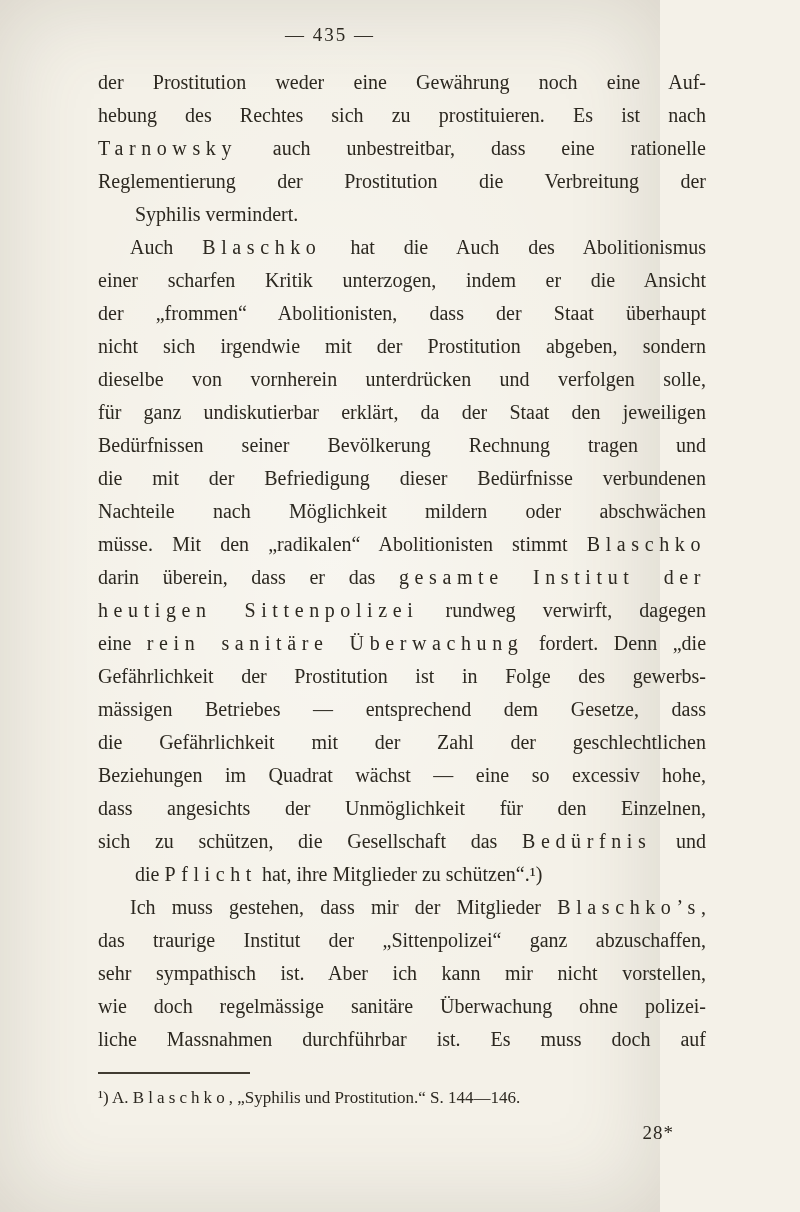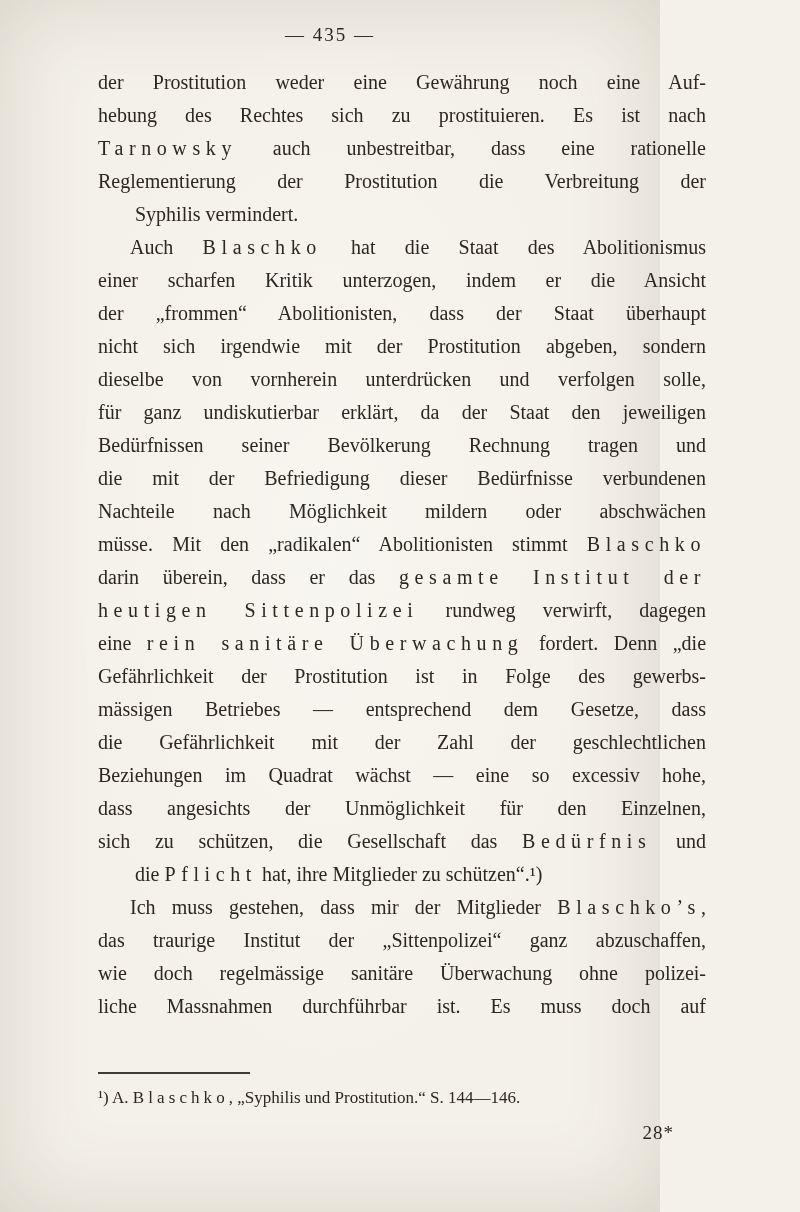--- a/index.html
+++ b/index.html
@@ -86,21 +86,21 @@
 <body>
 
 <div class="page">
   <div class="header">— 435 —</div>
   <div class="textblock">
       <div class="line"><span class="seg">der Prostitution weder eine Gewährung noch eine Auf-</span></div>
       <div class="line"><span class="seg">hebung des Rechtes sich zu prostituieren. Es ist nach</span></div>
       <div class="line"><span class="seg sp">Tarnowsky</span><span class="seg"> auch unbestreitbar, dass eine rationelle</span></div>
       <div class="line"><span class="seg">Reglementierung der Prostitution die Verbreitung der</span></div>
       <div class="line last"><span class="seg">Syphilis vermindert.</span></div>
-      <div class="line indent"><span class="seg">Auch </span><span class="seg sp">Blaschko</span><span class="seg"> hat die Staat des Abolitionismus</span></div>
+      <div class="line indent"><span class="seg">Auch </span><span class="seg sp">Blaschko</span><span class="seg"> hat die Auch des Abolitionismus</span></div>
       <div class="line"><span class="seg">einer scharfen Kritik unterzogen, indem er die Ansicht</span></div>
       <div class="line"><span class="seg">der „frommen“ Abolitionisten, dass der Staat überhaupt</span></div>
       <div class="line"><span class="seg">nicht sich irgendwie mit der Prostitution abgeben, sondern</span></div>
       <div class="line"><span class="seg">dieselbe von vornherein unterdrücken und verfolgen solle,</span></div>
       <div class="line"><span class="seg">für ganz undiskutierbar erklärt, da der Staat den jeweiligen</span></div>
       <div class="line"><span class="seg">Bedürfnissen seiner Bevölkerung Rechnung tragen und</span></div>
       <div class="line"><span class="seg">die mit der Befriedigung dieser Bedürfnisse verbundenen</span></div>
       <div class="line"><span class="seg">Nachteile nach Möglichkeit mildern oder abschwächen</span></div>
       <div class="line"><span class="seg">müsse. Mit den „radikalen“ Abolitionisten stimmt </span><span class="seg sp">Blaschko</span></div>
       <div class="line"><span class="seg">darin überein, dass er das </span><span class="seg sp">gesamte Institut der</span></div>
@@ -108,20 +108,21 @@
       <div class="line"><span class="seg">eine </span><span class="seg sp">rein sanitäre Überwachung</span><span class="seg"> fordert. Denn „die</span></div>
       <div class="line"><span class="seg">Gefährlichkeit der Prostitution ist in Folge des gewerbs-</span></div>
       <div class="line"><span class="seg">mässigen Betriebes — entsprechend dem Gesetze, dass</span></div>
       <div class="line"><span class="seg">die Gefährlichkeit mit der Zahl der geschlechtlichen</span></div>
       <div class="line"><span class="seg">Beziehungen im Quadrat wächst — eine so excessiv hohe,</span></div>
       <div class="line"><span class="seg">dass angesichts der Unmöglichkeit für den Einzelnen,</span></div>
       <div class="line"><span class="seg">sich zu schützen, die Gesellschaft das </span><span class="seg sp">Bedürfnis</span><span class="seg"> und</span></div>
       <div class="line last"><span class="seg">die </span><span class="seg sp">Pflicht</span><span class="seg"> hat, ihre Mitglieder zu schützen“.¹)</span></div>
       <div class="line indent"><span class="seg">Ich muss gestehen, dass mir der Mitglieder </span><span class="seg sp">Blaschko’s</span><span class="seg">,</span></div>
       <div class="line"><span class="seg">das traurige Institut der „Sittenpolizei“ ganz abzuschaffen,</span></div>
+      <div class="line"><span class="seg">sehr sympathisch ist. Aber ich kann mir nicht vorstellen,</span></div>
       <div class="line"><span class="seg">wie doch regelmässige sanitäre Überwachung ohne polizei-</span></div>
       <div class="line"><span class="seg">liche Massnahmen durchführbar ist. Es muss doch auf</span></div>
     </div>
   <div class="fn-rule"></div>
   <div class="footnote"><span class="seg">¹) A. </span><span class="seg sp">Blaschko</span><span class="seg">, „Syphilis und Prostitution.“ S. 144—146.</span></div>
   <div class="signature">
     <span class="signature-inner">28*</span>
   </div>
 </div>
 

